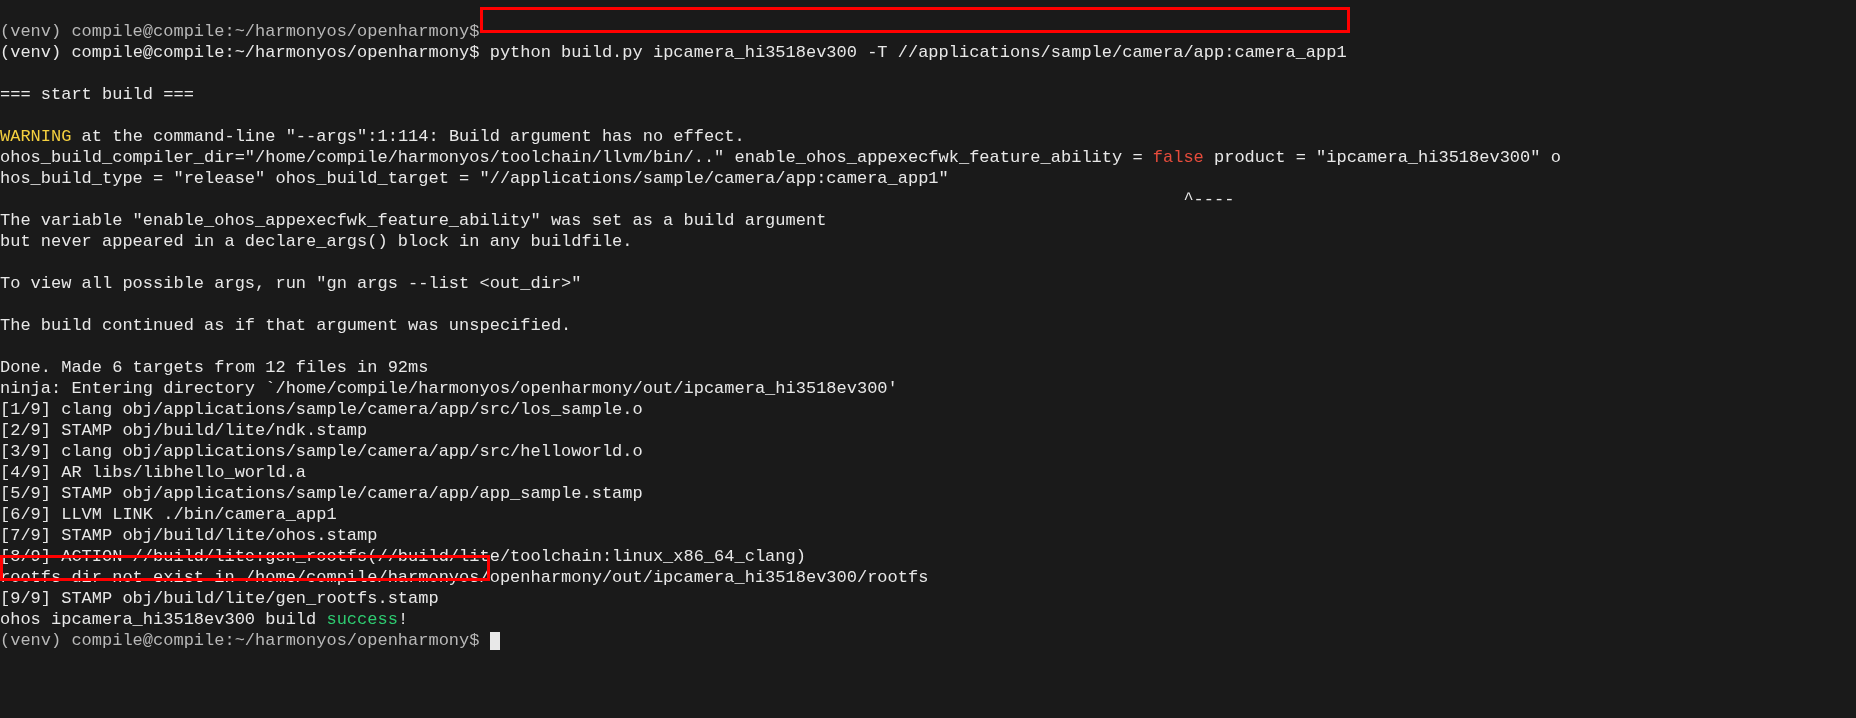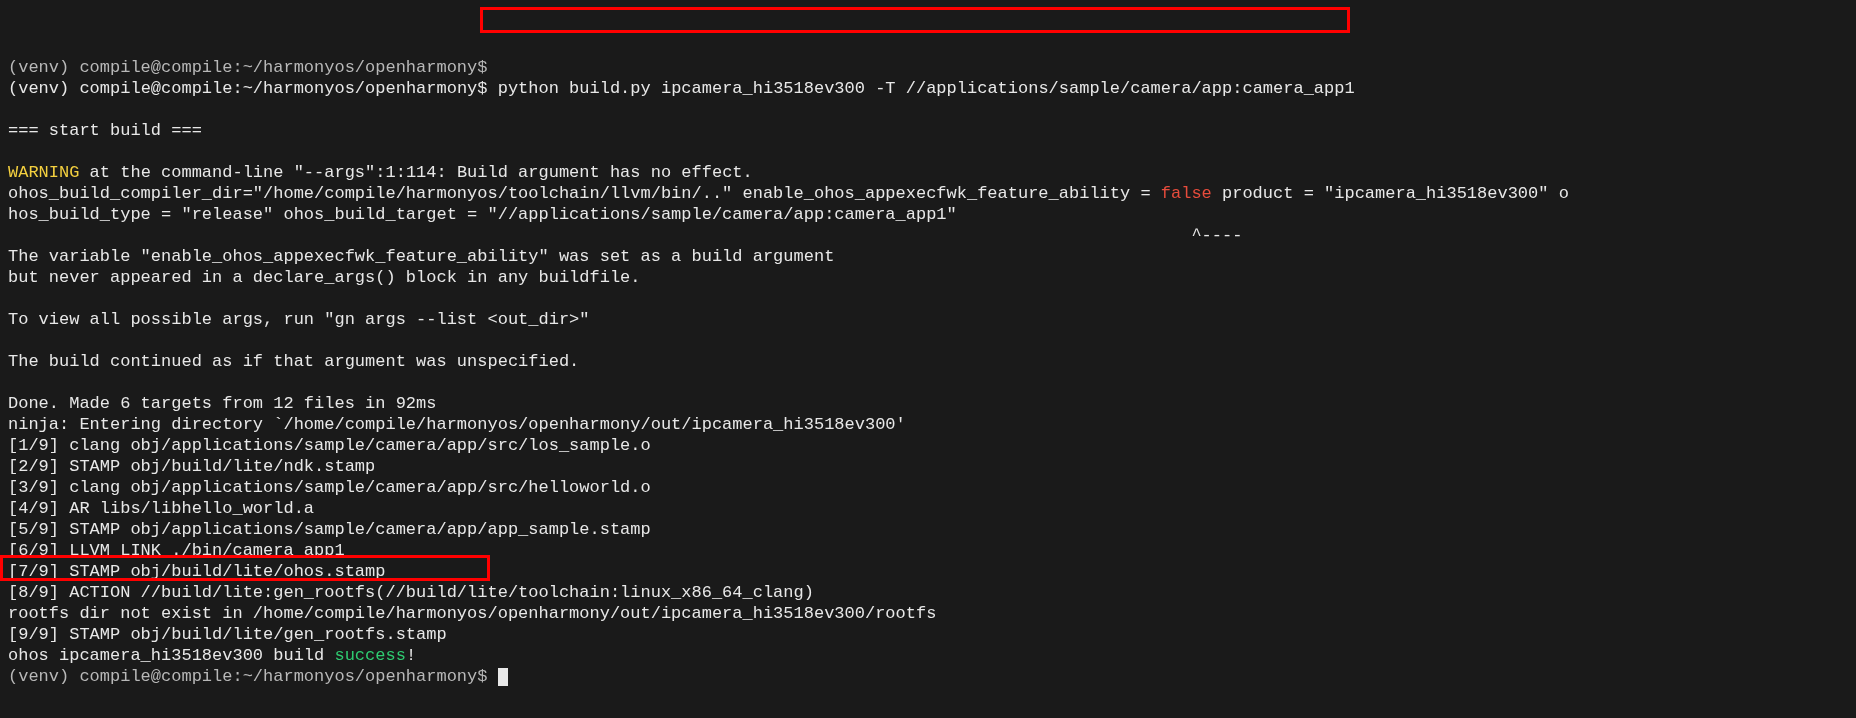--- a/index.html
+++ b/index.html
@@ -9,23 +9,22 @@
     width: 1856px;
     height: 718px;
     overflow: hidden;
   }
   .terminal {
     font-family: "Consolas", "Courier New", monospace;
     font-size: 17px;
     line-height: 21px;
     white-space: pre;
     color: #e8e8e8;
-    padding: 8px;
+    padding: 0;
     position: relative;
-    margin-top: 28px;
   }
   .dim { color: #b8b8b8; }
   .prompt-venv { color: #e8e8e8; }
   .prompt-userhost { color: #e8e8e8; }
   .prompt-path { color: #e8e8e8; }
   .prompt-dollar { color: #e8e8e8; }
   .warning { color: #f4d03f; font-weight: 500; }
   .false { color: #e74c3c; }
   .success { color: #2ecc71; font-weight: 500; }
   .excl { color: #e8e8e8; }

